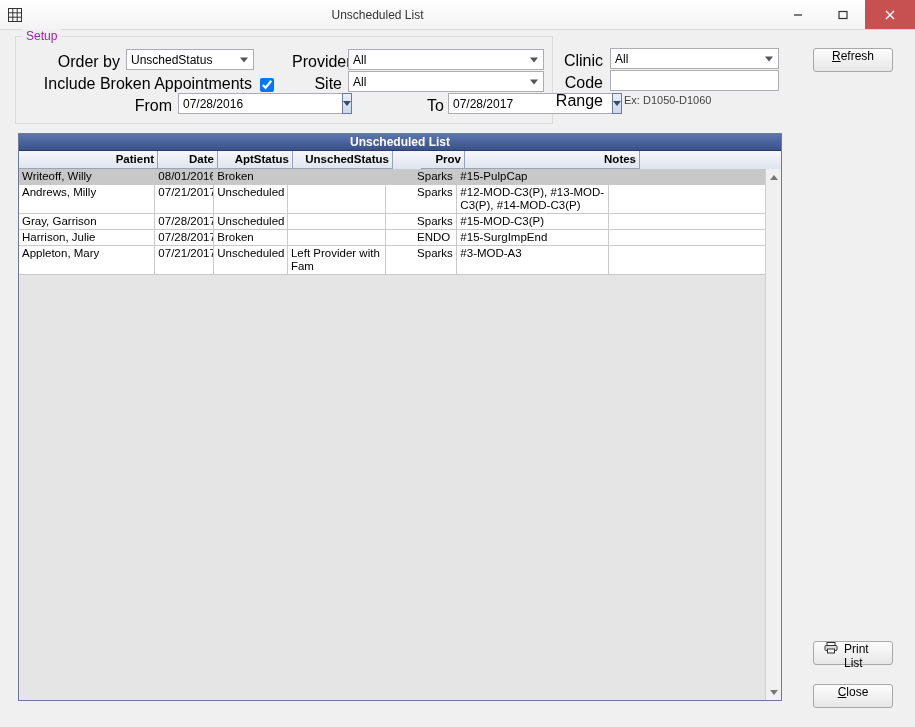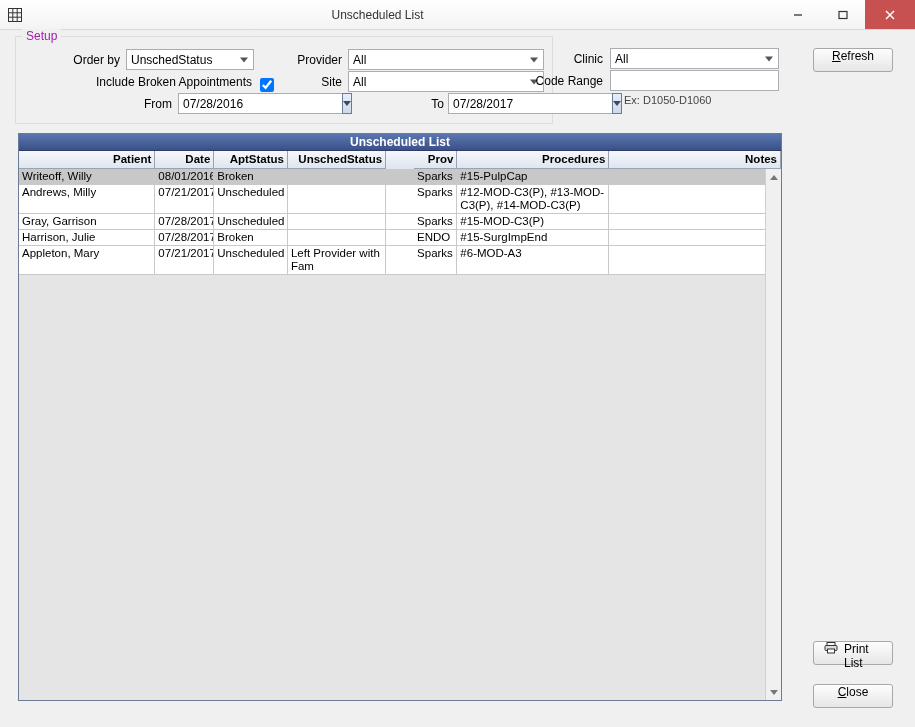--- a/index.html
+++ b/index.html
@@ -15,21 +15,21 @@
   .titlebar .winbtn { width: 45px; height: 100%; display: flex; align-items: center; justify-content: center; }
   .titlebar .winbtn.close { background: #c75050; color: #fff; width: 50px; }
   .titlebar .winbtn svg { width: 10px; height: 10px; }
 
   .outer { background: #f0f0f0; width: 100%; height: calc(100% - 30px); position: relative; }
 
   
   .groupbox { position: absolute; left: 15px; top: 6px; width: 538px; height: 88px; border: 1px solid #dcdcdc; background: #f0f0f0; }
   .groupbox .legend { position: absolute; top: -8px; left: 6px; background: #f0f0f0; padding: 0 4px; font-size: 12px; color: #a21caf; }
 
-  .label { position: absolute; text-align: right; font-size: 12px; color: #000; }
+  .label { position: absolute; text-align: right; font-size: 16px; color: #000; }
   .combo, .textin, .datein { font-size: 12px; border: 1px solid #abadb3; background: #fff; padding: 1px 4px; height: 21px; }
   .combo { appearance: none; background-image: none; }
   .combo-wrap { position: absolute; display:flex; align-items:center; }
   .combo-wrap select { width: 100%; }
   .combo-wrap::after { content:""; position:absolute; right:6px; top:50%; width:0; height:0; border-left:4px solid transparent; border-right:4px solid transparent; border-top:5px solid #555; transform: translateY(-50%); pointer-events:none;}
   .checkbox { position:absolute; width:14px; height:14px; }
   .datein-wrap { position:absolute; display:flex; }
   .datein-wrap input { flex:1; }
   .datebtn { width:20px; height:21px; border:1px solid #6b7a99; background:linear-gradient(#e8eef9,#cdd8ea); margin-left:-1px; display:flex; align-items:center; justify-content:center; }
   .datebtn::after { content:""; width:0; height:0; border-left:4px solid transparent; border-right:4px solid transparent; border-top:5px solid #3b4a66; }
@@ -156,21 +156,20 @@
   </div>
 
   <div class="grid-container">
     <div class="grid-title">Unscheduled List</div>
     <div class="grid-head">
       <div class="col c0">Patient</div>
       <div class="col c1">Date</div>
       <div class="col c2">AptStatus</div>
       <div class="col c3">UnschedStatus</div>
       <div class="col c4">Prov</div>
-      <div class="col c5">Procedures</div>
       <div class="col c6">Notes</div>
     </div>
     <div class="grid-body" id="grid-body">
         <div class="grid-row sel">
           <div class="cell c0">Writeoff, Willy</div>
           <div class="cell c1">08/01/2016</div>
           <div class="cell c2">Broken</div>
           <div class="cell c3"></div>
           <div class="cell c4">Sparks</div>
           <div class="cell c5">#15-PulpCap</div>
@@ -202,21 +201,21 @@
           <div class="cell c4">ENDO</div>
           <div class="cell c5">#15-SurgImpEnd</div>
           <div class="cell c6"></div>
         </div>
         <div class="grid-row">
           <div class="cell c0">Appleton, Mary</div>
           <div class="cell c1">07/21/2017</div>
           <div class="cell c2">Unscheduled</div>
           <div class="cell c3">Left Provider with Fam</div>
           <div class="cell c4">Sparks</div>
-          <div class="cell c5">#6-MOD-A3</div>
+          <div class="cell c5">#3-MOD-A3</div>
           <div class="cell c6"></div>
         </div>
       </div>
     <div class="vscroll">
       <div class="thumb-up">
           <div class="arrow"></div>
         </div>
       <div class="thumb-down">
           <div class="arrow"></div>
         </div>

